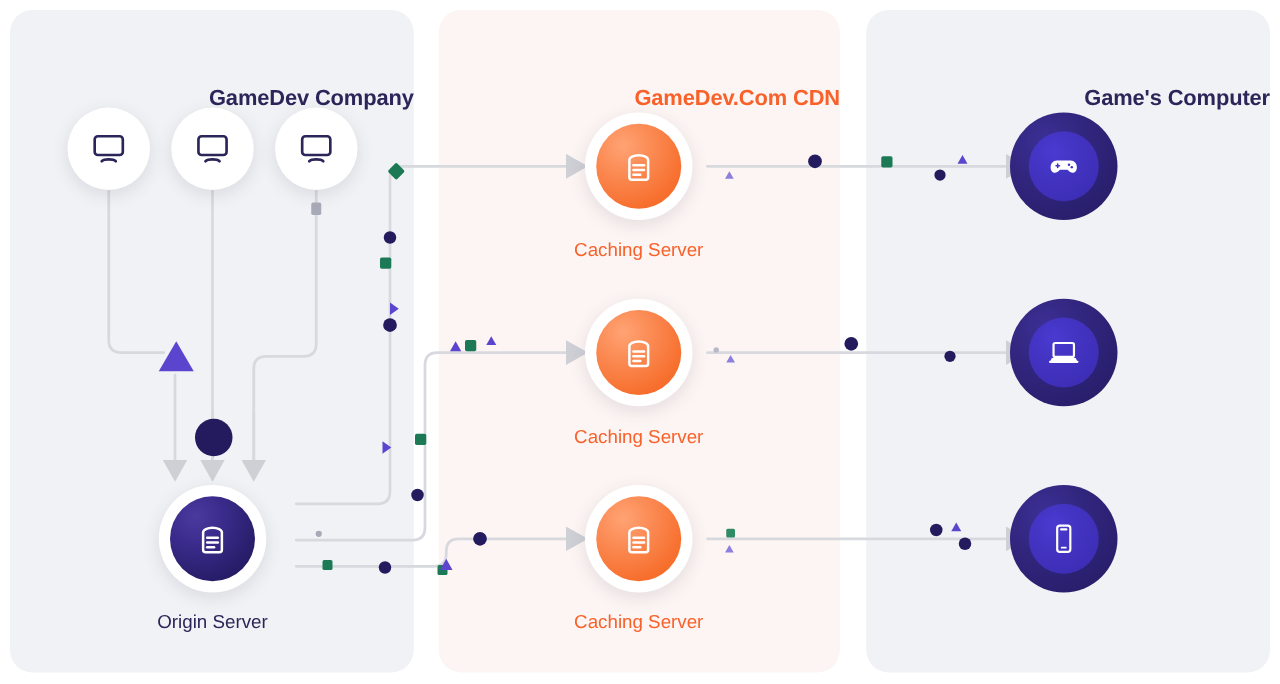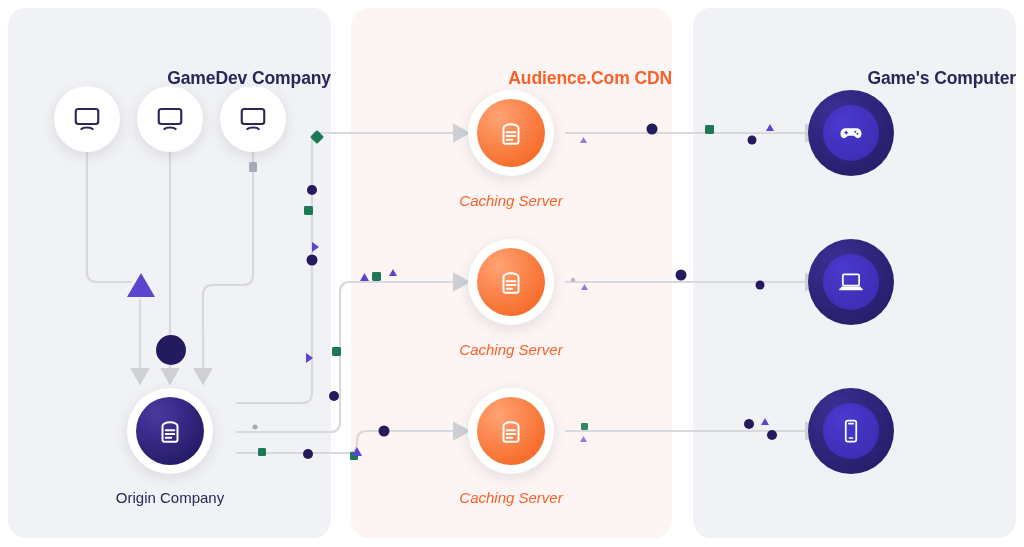--- a/index.html
+++ b/index.html
@@ -35,32 +35,32 @@
   .aud{width:86px;height:86px;border-radius:50%;
        background:radial-gradient(circle at 32% 26%,#3c2f95 0%,#322780 34%,#2a2070 70%,#241a5e 100%);
        display:flex;align-items:center;justify-content:center;}
   .aud-in{width:56px;height:56px;border-radius:50%;
           background:radial-gradient(circle at 36% 30%,#4a3ad0 0%,#4232bf 45%,#3a2bb0 100%);
           display:flex;align-items:center;justify-content:center;}
   .aud-in svg{width:28px;height:28px;}
 
   .node-label{position:absolute;width:200px;text-align:center;font-size:15px;}
   .lbl-navy{color:#2b2659;}
-  .lbl-orange{color:#f8612a;font-style:italic;}
+  .lbl-orange{color:#f8612a;}
 </style>
 </head>
 <body>
 
 <div id="stage">
 
   <div class="panel" id="panel-left">
     <div class="panel-title title-navy">GameDev Company</div>
   </div>
   <div class="panel" id="panel-mid">
-    <div class="panel-title title-orange">Audience.Com CDN</div>
+    <div class="panel-title title-orange">GameDev.Com CDN</div>
   </div>
   <div class="panel" id="panel-right">
     <div class="panel-title title-navy">Game's Computer</div>
   </div>
 
   <svg id="wires" viewBox="0 0 1024 547">
     <defs>
       <marker id="ah" markerWidth="9" markerHeight="9" refX="1" refY="4.5" orient="auto" markerUnits="strokeWidth">
         <path d="M0,0 L8,4.5 L0,9 z" fill="#cfd0d6"></path>
       </marker>
@@ -154,21 +154,21 @@
   <div class="node ring big-ring" style="left:127px;top:388px">
     <div class="inner navy">
       <svg viewBox="0 0 24 24" fill="none" stroke="#ffffff" stroke-width="1.6" stroke-linecap="round" stroke-linejoin="round">
         <path d="M6 8a6 3 0 0 1 12 0v11a1.6 1.6 0 0 1-1.6 1.6H7.6A1.6 1.6 0 0 1 6 19z"></path>
         <line x1="8.6" y1="11.4" x2="15.4" y2="11.4"></line>
         <line x1="8.6" y1="14.4" x2="15.4" y2="14.4"></line>
         <line x1="8.6" y1="17.4" x2="13" y2="17.4"></line>
       </svg>
     </div>
   </div>
-  <div class="node-label lbl-navy" style="left:70px;top:489px">Origin Company</div>
+  <div class="node-label lbl-navy" style="left:70px;top:489px">Origin Server</div>
 
   <div class="node ring big-ring" style="left:468px;top:90px">
     <div class="inner orange">
       <svg viewBox="0 0 24 24" fill="none" stroke="#ffffff" stroke-width="1.6" stroke-linecap="round" stroke-linejoin="round">
         <path d="M6 8a6 3 0 0 1 12 0v11a1.6 1.6 0 0 1-1.6 1.6H7.6A1.6 1.6 0 0 1 6 19z"></path>
         <line x1="8.6" y1="11.4" x2="15.4" y2="11.4"></line>
         <line x1="8.6" y1="14.4" x2="15.4" y2="14.4"></line>
         <line x1="8.6" y1="17.4" x2="13" y2="17.4"></line>
       </svg>
     </div>

